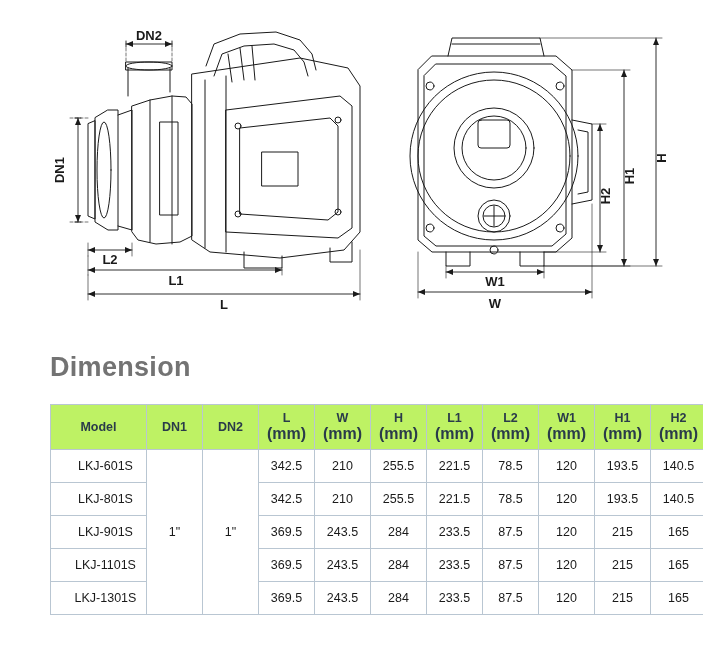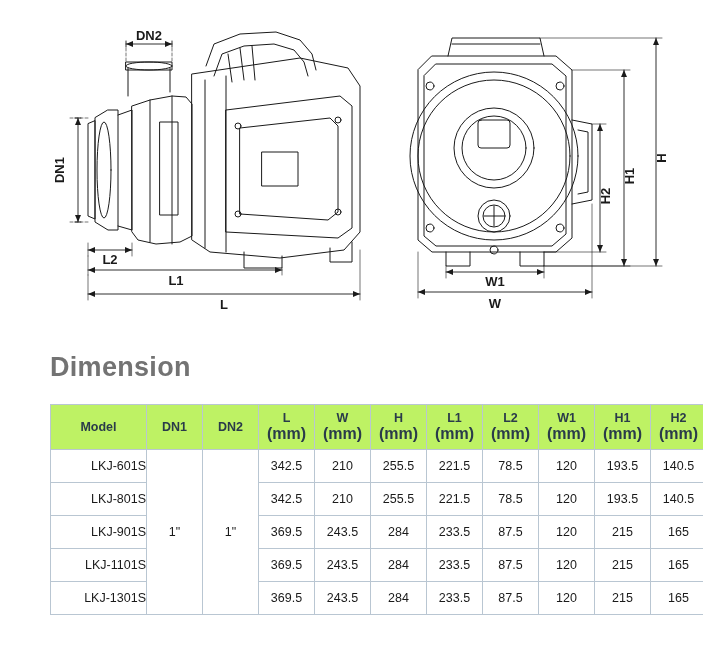--- a/index.html
+++ b/index.html
@@ -72,21 +72,21 @@
     font-size: 12.5px;
     height: 44px;
     line-height: 1.15;
   }
   table.dim thead th .unit {
     display: block;
     font-size: 16px;
     font-weight: bold;
   }
   table.dim tbody td.model {
-    text-align: right;
+    text-align: center;
     padding-left: 14px;
     font-size: 12.5px;
   }
   col.c-model { width: 96px; }
   col.c-dn1   { width: 56px; }
   col.c-dn2   { width: 56px; }
   col.c-num   { width: 56px; }
 </style>
 </head>
 <body>

